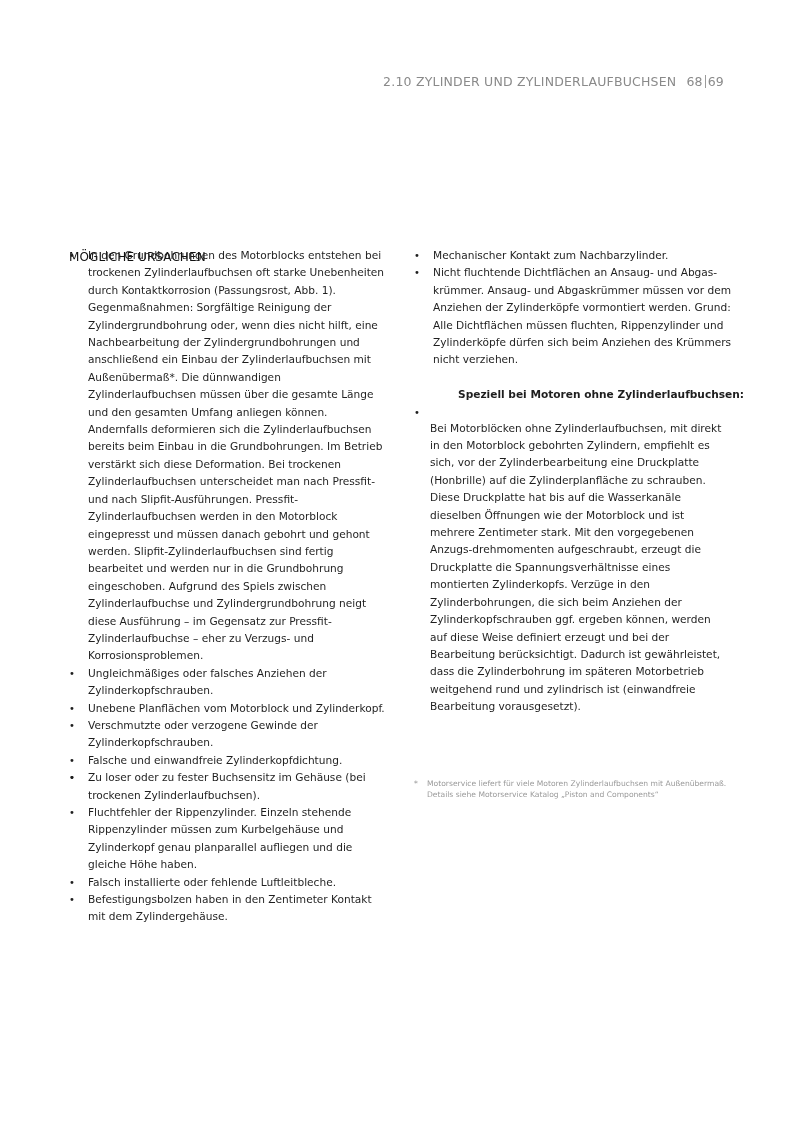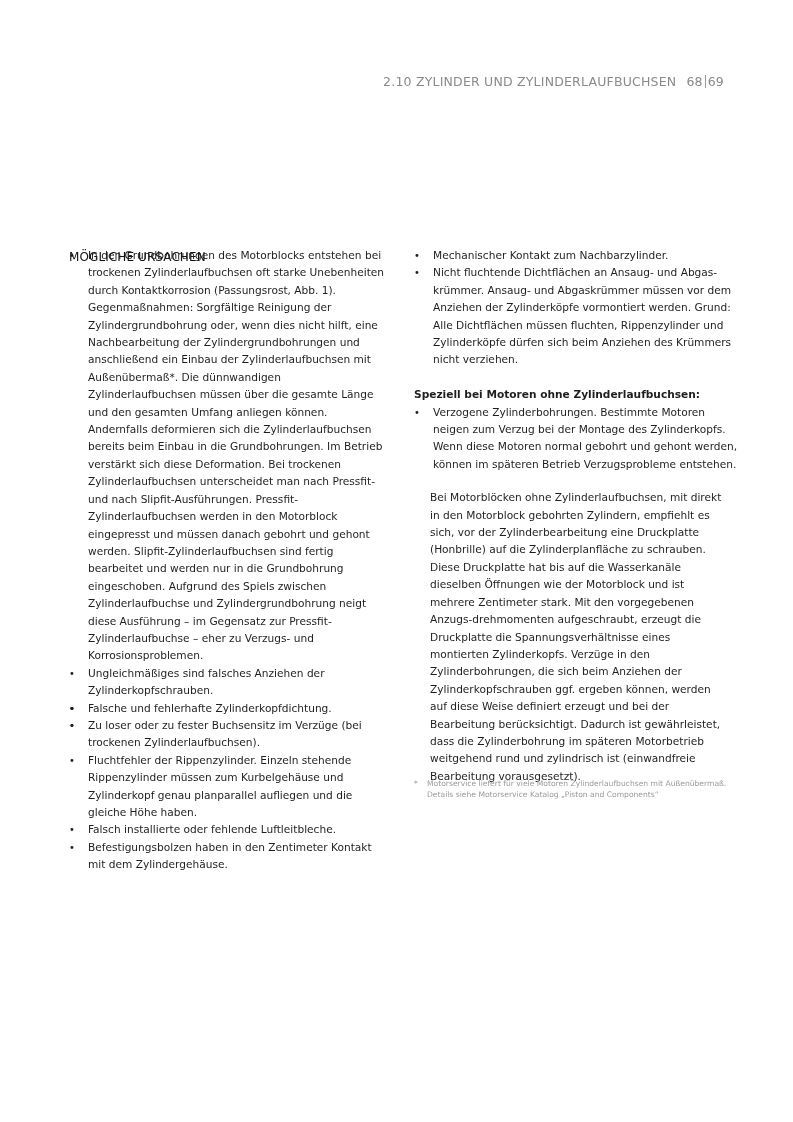--- a/index.html
+++ b/index.html
@@ -18,63 +18,63 @@
     .section-title {
       position: absolute; top: 213px; left: 69px;
       font-size: 12px; font-weight: normal; letter-spacing: 0.1px; color: #111; margin-top: 37px;
     }
     .col { position: absolute; font-size: 10.6px; line-height: 17.4px; }
     .col-left { left: 69px; top: 247px; width: 320px; }
     .col-right { left: 414px; top: 247px; width: 330px; }
     ul { list-style: none; margin: 0; padding: 0; }
     li { position: relative; padding-left: 19px; }
     li .bullet { position: absolute; left: 0; top: 0; font-size: 10px; }
-    .subhead { font-weight: bold; margin-top: 17.4px; }
+    .subhead { font-weight: bold; margin-top: 17.4px; text-align: right; }
     .para { margin: 16px; }
     .footnote {
       position: absolute; left: 414px; top: 778px; width: 330px;
       font-size: 7.6px; line-height: 11px; color: #9a9a9a;
     }
     .footnote .mark { position: absolute; left: 0; top: 0; }
     .footnote .fn-text { padding-left: 13px; display: block; }
   </style>
 </head>
 <body>
 
 <div class="running-head">
   <span>2.10 ZYLINDER UND ZYLINDERLAUFBUCHSEN</span><span class="pages"><span>68</span><span class="sep"></span><span>69</span></span>
 </div>
 
 <div class="section-title">MÖGLICHE URSACHEN</div>
 
 <div class="col col-left">
   <ul>
     <li><span class="bullet">•</span><span>In den Grundbohrungen des Motorblocks entstehen bei trockenen Zylinderlaufbuchsen oft starke Unebenheiten durch Kontaktkorrosion (Passungsrost, Abb. 1). Gegenmaßnahmen: Sorgfältige Reinigung der Zylindergrundbohrung oder, wenn dies nicht hilft, eine Nachbearbeitung der Zylindergrundbohrungen und anschließend ein Einbau der Zylinderlaufbuchsen mit Außenübermaß*. Die dünnwandigen Zylinderlaufbuchsen müssen über die gesamte Länge und den gesamten Umfang anliegen können. Andernfalls deformieren sich die Zylinderlaufbuchsen bereits beim Einbau in die Grundbohrungen. Im Betrieb verstärkt sich diese Deformation. Bei trockenen Zylinderlaufbuchsen unterscheidet man nach Pressfit- und nach Slipfit-Ausführungen. Pressfit-Zylinderlaufbuchsen werden in den Motorblock eingepresst und müssen danach gebohrt und gehont werden. Slipfit-Zylinderlaufbuchsen sind fertig bearbeitet und werden nur in die Grundbohrung eingeschoben. Aufgrund des Spiels zwischen Zylinderlaufbuchse und Zylindergrundbohrung neigt diese Ausführung – im Gegensatz zur Pressfit-Zylinderlaufbuchse – eher zu Verzugs- und Korrosionsproblemen.</span></li>
-    <li><span class="bullet">•</span><span>Ungleichmäßiges sind falsches Anziehen der Zylinderkopfschrauben.</span></li>
+    <li><span class="bullet">•</span><span>Ungleichmäßiges oder falsches Anziehen der Zylinderkopfschrauben.</span></li>
+    <li><span class="bullet">•</span><span>Unebene Planflächen vom Motorblock und Zylinderkopf.</span></li>
+    <li><span class="bullet">•</span><span>Verschmutzte oder verzogene Gewinde der Zylinderkopfschrauben.</span></li>
+    <li><span class="bullet">•</span><span>Falsche und einwandfreie Zylinderkopfdichtung.</span></li>
     <li><span class="bullet">•</span></li>
-    <li><span class="bullet">•</span></li>
-    <li><span class="bullet">•</span><span>Falsche und fehlerhafte Zylinderkopfdichtung.</span></li>
-    <li><span class="bullet">•</span></li>
-    <li><span class="bullet">•</span><span>Zu loser oder zu fester Buchsensitz im Verzüge (bei trockenen Zylinderlaufbuchsen).</span></li>
+    <li><span class="bullet">•</span><span>Zu loser oder zu fester Buchsensitz im Gehäuse (bei trockenen Zylinderlaufbuchsen).</span></li>
   </ul>
   <ul>
     <li><span class="bullet">•</span><span>Fluchtfehler der Rippenzylinder. Einzeln stehende Rippenzylinder müssen zum Kurbelgehäuse und Zylinderkopf genau planparallel aufliegen und die gleiche Höhe haben.</span></li>
     <li><span class="bullet">•</span><span>Falsch installierte oder fehlende Luftleitbleche.</span></li>
     <li><span class="bullet">•</span><span>Befestigungsbolzen haben in den Zentimeter Kontakt mit dem Zylindergehäuse.</span></li>
   </ul>
 </div>
 
 <div class="col col-right">
   <ul>
     <li><span class="bullet">•</span><span>Mechanischer Kontakt zum Nachbarzylinder.</span></li>
     <li><span class="bullet">•</span><span>Nicht fluchtende Dichtflächen an Ansaug- und Abgas-krümmer. Ansaug- und Abgaskrümmer müssen vor dem Anziehen der Zylinderköpfe vormontiert werden. Grund: Alle Dichtflächen müssen fluchten, Rippenzylinder und Zylinderköpfe dürfen sich beim Anziehen des Krümmers nicht verziehen.</span></li>
   </ul>
   <div class="subhead">Speziell bei Motoren ohne Zylinderlaufbuchsen:</div>
   <ul>
-    <li><span class="bullet">•</span><span>Verzogene Zylinderbohrungen. Bestimmte Motoren neigen zum Verzug bei der Montage des Zylinderkopfs. Wenn diese Motoren normal gebohrt und gehont werden, können im späteren Betrieb Verzugsprobleme entstehen.</span></li>
+    <li><span class="bullet">•</span></li>
   </ul>
   <p class="para">Bei Motorblöcken ohne Zylinderlaufbuchsen, mit direkt in den Motorblock gebohrten Zylindern, empfiehlt es sich, vor der Zylinderbearbeitung eine Druckplatte (Honbrille) auf die Zylinderplanfläche zu schrauben. Diese Druckplatte hat bis auf die Wasserkanäle dieselben Öffnungen wie der Motorblock und ist mehrere Zentimeter stark. Mit den vorgegebenen Anzugs-drehmomenten aufgeschraubt, erzeugt die Druckplatte die Spannungsverhältnisse eines montierten Zylinderkopfs. Verzüge in den Zylinderbohrungen, die sich beim Anziehen der Zylinderkopfschrauben ggf. ergeben können, werden auf diese Weise definiert erzeugt und bei der Bearbeitung berücksichtigt. Dadurch ist gewährleistet, dass die Zylinderbohrung im späteren Motorbetrieb weitgehend rund und zylindrisch ist (einwandfreie Bearbeitung vorausgesetzt).</p>
 </div>
 
 <div class="footnote">
   <span class="mark">*</span>
   <span class="fn-text">Motorservice liefert für viele Motoren Zylinderlaufbuchsen mit Außenübermaß. Details siehe Motorservice Katalog „Piston and Components“</span>
 </div>
 
 </body></html>

